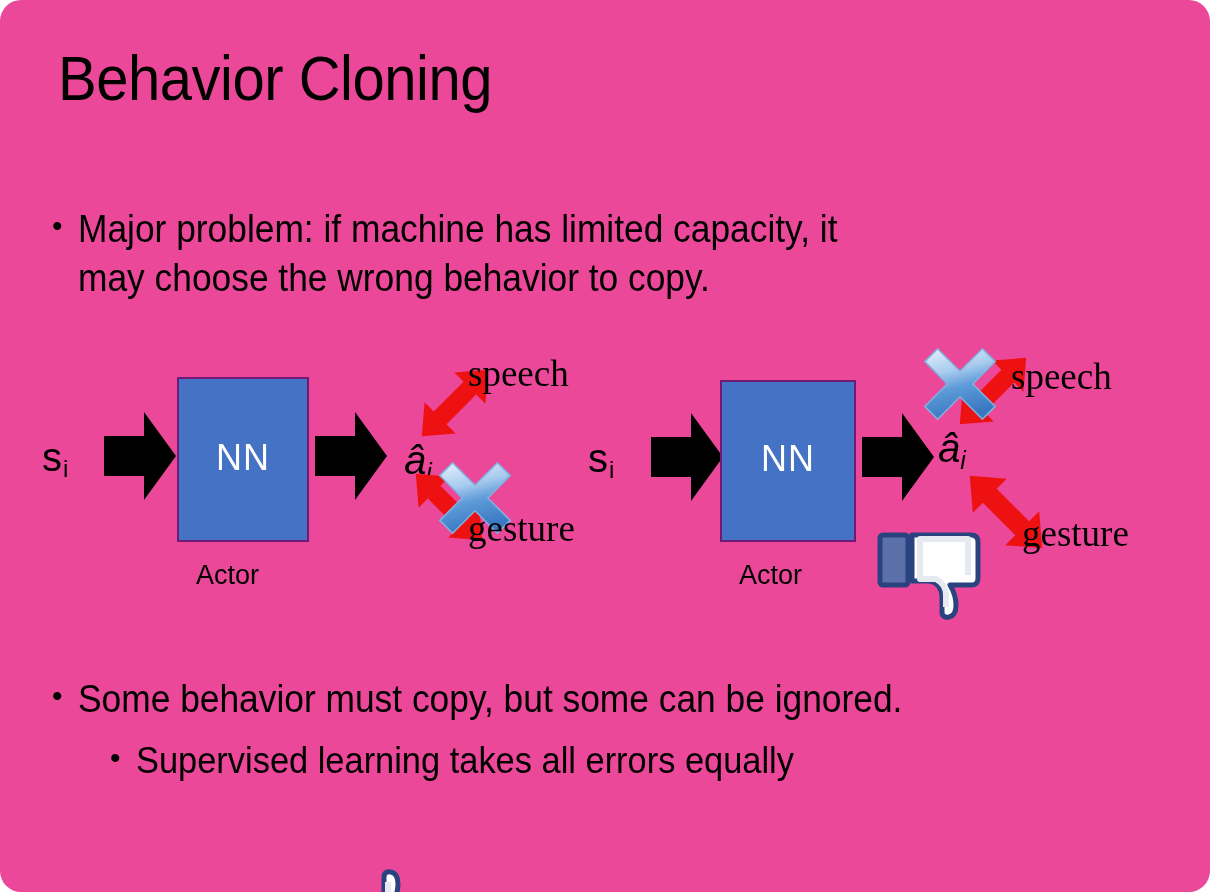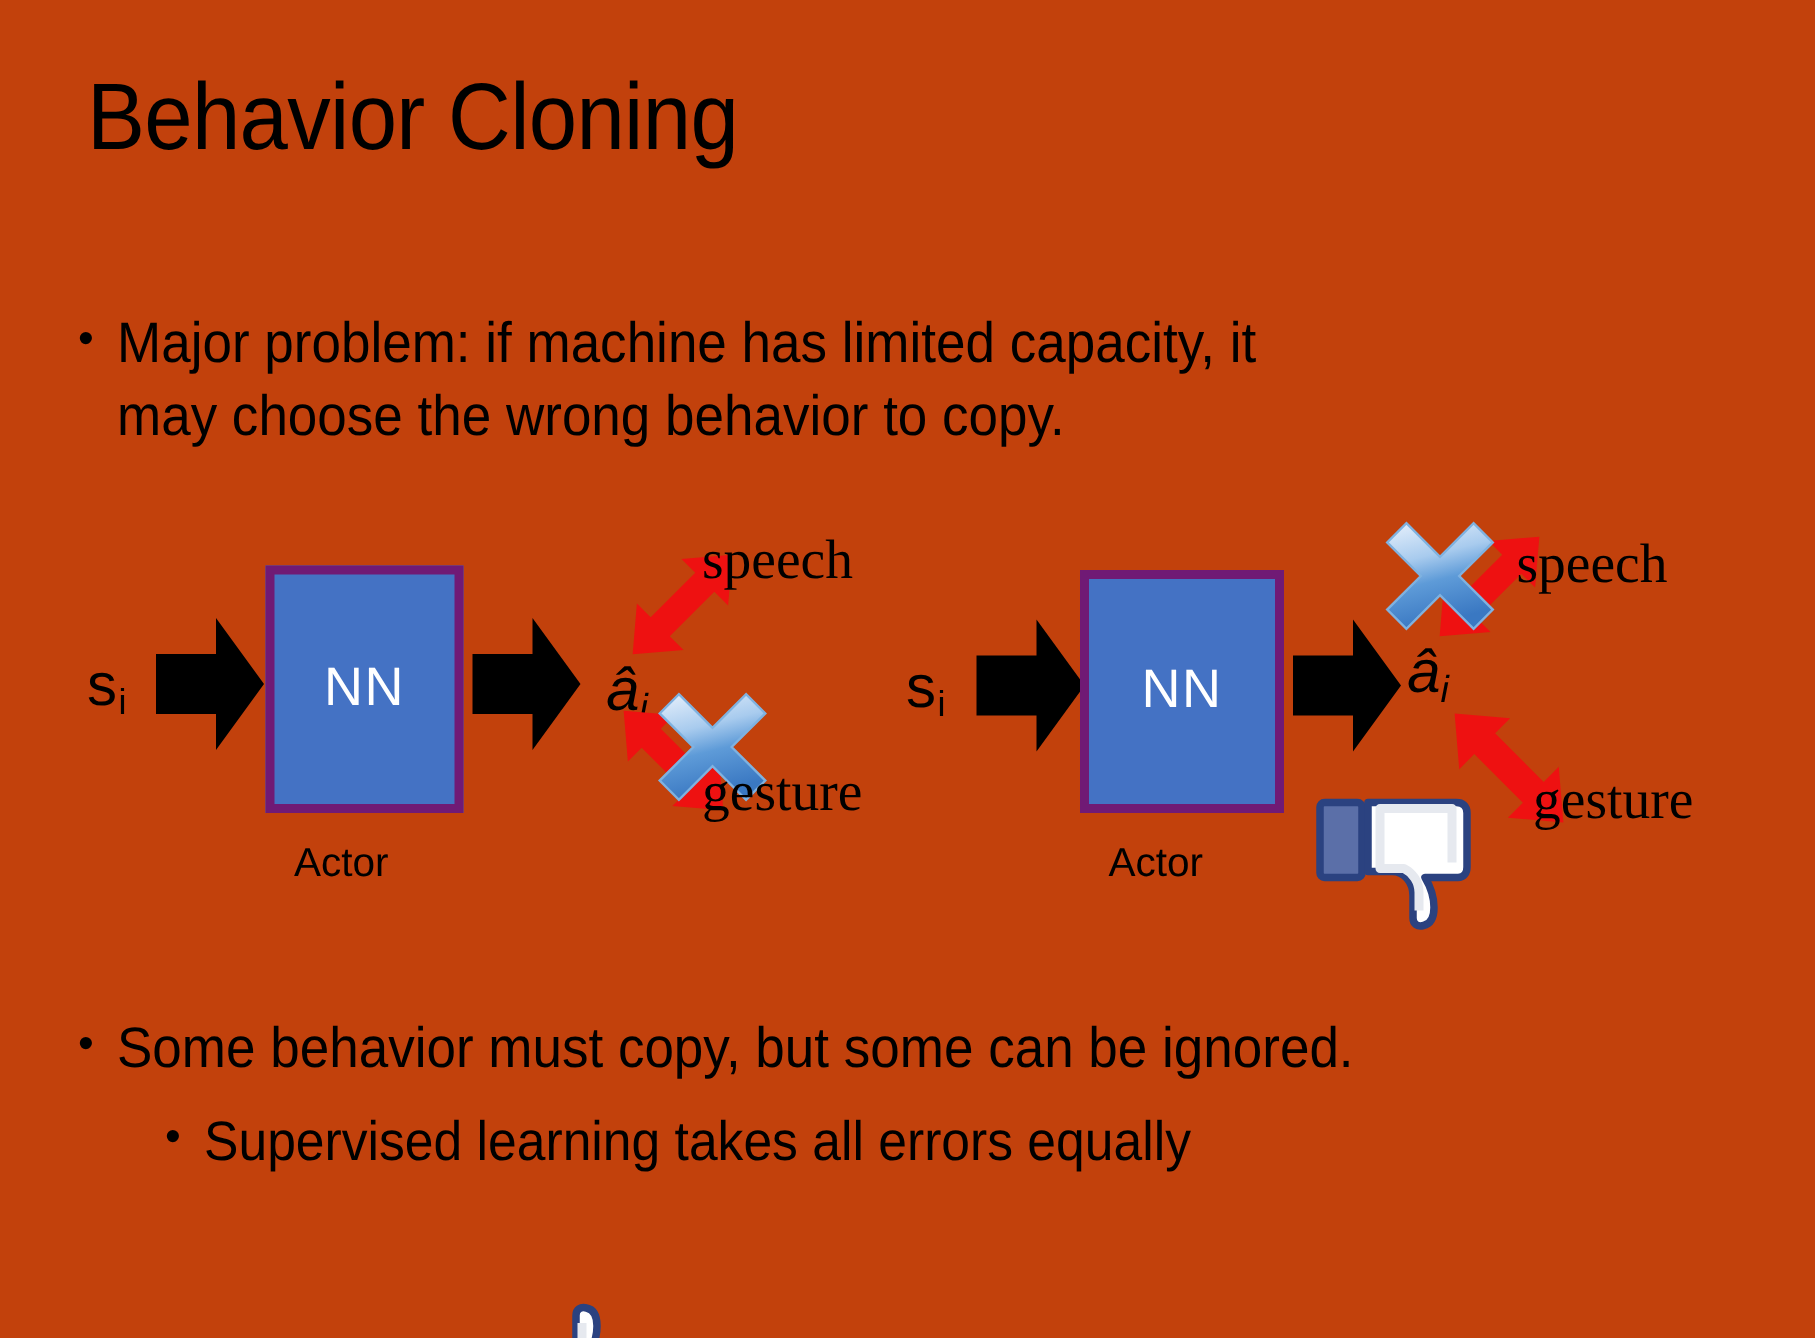--- a/index.html
+++ b/index.html
@@ -2,21 +2,21 @@
 <html><head>
 <meta charset="utf-8">
 <style>
   html,body{margin:0;padding:0;background:#fff;}
   body{
     width:1210px;height:892px;position:relative;overflow:hidden;
     font-family:"Liberation Sans","DejaVu Sans",sans-serif;
     color:#000;
     -webkit-font-smoothing:antialiased;
   }
-  .slide{position:absolute;inset:0;background:#c2410c;}
+  .slide{position:absolute;inset:0;background:#ec4899;border-radius:21px;}
 
   
   .title{
     position:absolute;left:58px;top:44px;width:1100px;
     font-size:63px;line-height:1.08;font-weight:400;
     letter-spacing:-0.5px;
     color:#000;
     font-family:"Liberation Sans","DejaVu Sans",sans-serif;
     transform:scaleX(0.92);transform-origin:left center;
   }
@@ -38,26 +38,25 @@
   #bullet-bot2{left:110px;top:737px;width:1090px;font-size:37px;}
 
   
   .diagram{position:absolute;top:340px;height:300px;}
   #diagram-1{left:0px;width:620px;}
   #diagram-2{left:566px;width:640px;}
 
   .si{
     position:absolute;font-size:40px;line-height:1;color:#000;
     font-family:"Liberation Sans","DejaVu Sans",sans-serif;
-    margin-left:16px;
   }
   .si .sub{font-size:24px;vertical-align:-6px;margin-left:1px;}
 
   .nnbox{
-    position:absolute;background:#4472C4;border:6px solid #701a75;
+    position:absolute;background:#4472C4;border:2px solid #701a75;
     box-sizing:border-box;
     display:flex;align-items:center;justify-content:center;
   }
   .nnbox .nnlabel{
     color:#ffffff;font-size:36px;letter-spacing:1px;font-weight:400;
     transform:translateY(-2px);
   }
 
   .actor{
     position:absolute;font-size:27px;color:#000;line-height:1;

